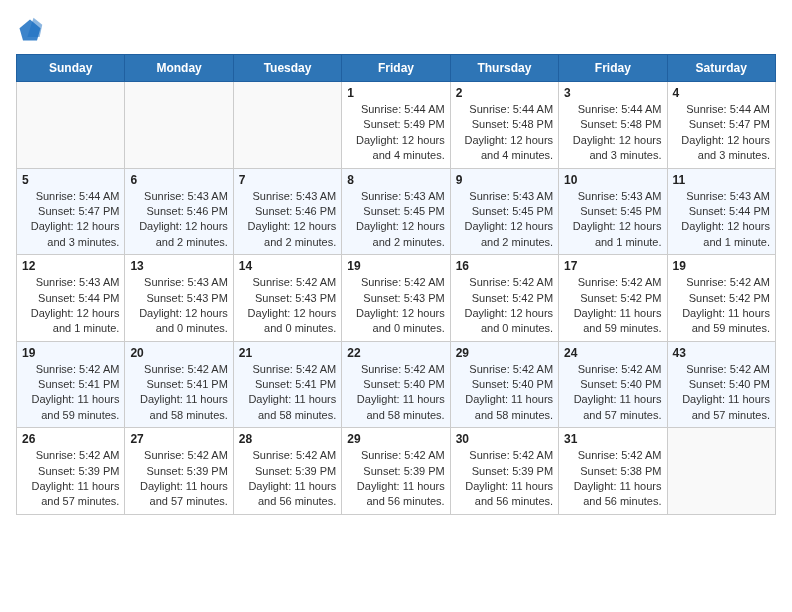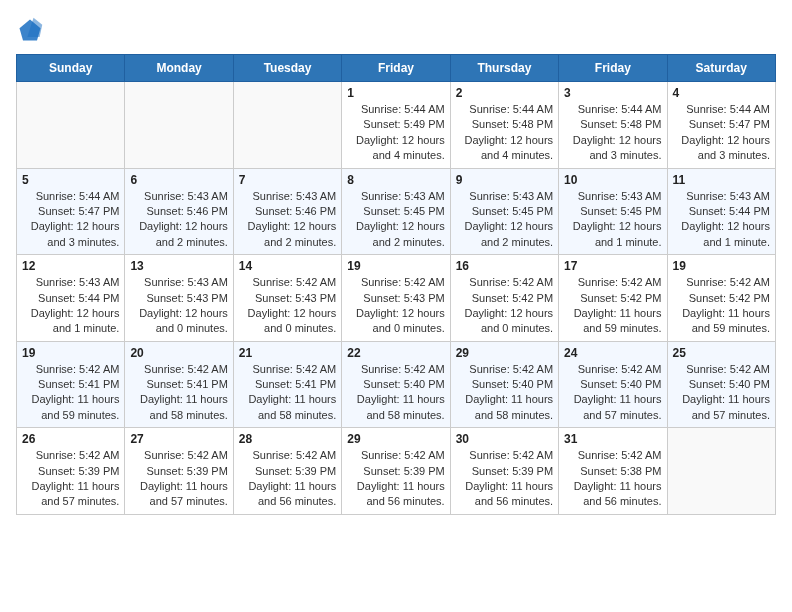--- a/index.html
+++ b/index.html
@@ -225,21 +225,21 @@
         </td>
         <td>
           <span class="day-number">29</span>
           <div class="day-info">Sunrise: 5:42 AM<br>Sunset: 5:40 PM<br>Daylight: 11 hours<br>and 58 minutes.</div>
         </td>
         <td>
           <span class="day-number">24</span>
           <div class="day-info">Sunrise: 5:42 AM<br>Sunset: 5:40 PM<br>Daylight: 11 hours<br>and 57 minutes.</div>
         </td>
         <td>
-          <span class="day-number">25</span>
+          <span class="day-number">43</span>
           <div class="day-info">Sunrise: 5:42 AM<br>Sunset: 5:40 PM<br>Daylight: 11 hours<br>and 57 minutes.</div>
         </td>
       </tr>
       <tr>
         <td>
           <span class="day-number">26</span>
           <div class="day-info">Sunrise: 5:42 AM<br>Sunset: 5:39 PM<br>Daylight: 11 hours<br>and 57 minutes.</div>
         </td>
         <td>
           <span class="day-number">27</span>

